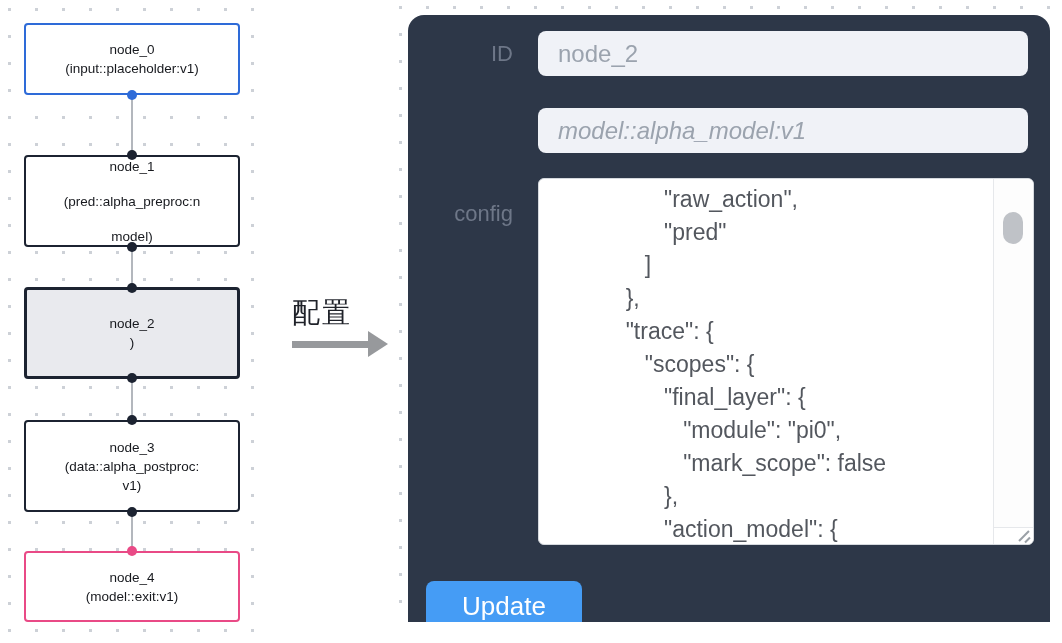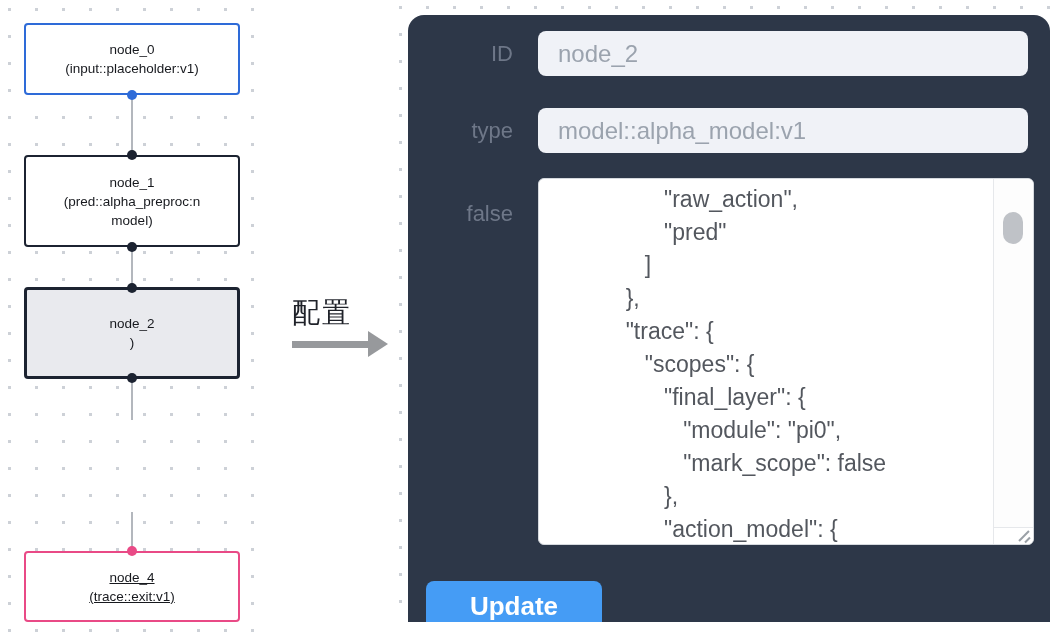--- a/index.html
+++ b/index.html
@@ -13,21 +13,21 @@
     background-image:radial-gradient(circle,#cdd1d7 1.5px,transparent 1.6px);
     background-size:27px 27px; background-position:-4px -4px;
   }
   .node {
     position:absolute; left:24px; width:216px;
     background:#ffffff; border:2px solid #1c2331; border-radius:4px;
     display:flex; flex-direction:column; align-items:center; justify-content:center;
     font-size:13.5px; line-height:19px; color:#17191e; text-align:left;
   }
   .n0 { top:23px;  height:72px; }
-  .n1 { top:155px; height:92px; }
+  .n1 { top:155px; height:92px;gap:16px; }
   .n2 { top:287px; height:92px; border-width:3px; }
   .n3 { top:420px; height:92px; }
   .n4 { top:551px; height:71px; }
   .handle { position:absolute; left:50%; width:10px; height:10px; margin-left:-5px; border-radius:50%; background:#1c2331; }
   .ht { top:-7px; }
   .hb { bottom:-7px; }
   .edge { position:absolute; left:131px; width:2px; background:#b3b7bd; }
   .e0 { top:95px;  height:60px; }
   .e1 { top:247px; height:40px; }
   .e2 { top:379px; height:41px; }
@@ -52,39 +52,39 @@
   .flabel { position:absolute; left:0; width:105px; text-align:right; font-size:22px; color:#6e7788; }
   .lab-id     { top:16px;  line-height:45px;padding-left:16px; }
   .lab-type   { top:93px;  line-height:45px; }
   .lab-config { top:188px; line-height:22px; }
   .finput {
     position:absolute; left:130px; width:490px; height:45px;
     border:none; outline:none; border-radius:8px; background:#f0f2f7;
     color:#9ba3ae; font-size:24px; padding:0 20px; font-family:inherit;
   }
   .in-id   { top:16px; }
-  .in-type { top:93px; }
+  .in-type { top:93px;font-style:italic; }
   .config-editor {
     position:absolute; left:130px; top:163px; width:496px; height:367px;
     background:#ffffff; border:1px solid #d5d9de; border-radius:6px; overflow:hidden; cursor:text;
   }
   .config-text {
     position:absolute; left:10px; top:4px; white-space:pre;
     font-size:23px; line-height:33px; color:#53575e;
   }
   .vscroll { position:absolute; top:0; right:0; bottom:17px; width:40px; border-left:1px solid #e6e8eb; background:#fdfdfd; }
   .vthumb  { position:absolute; top:33px; left:9px; width:20px; height:32px; border-radius:10px; background:#bfc2c7; }
   .corner  { position:absolute; right:0; bottom:0; width:40px; height:17px; border-top:1px solid #e6e8eb; border-left:1px solid #e6e8eb; background:#ffffff; }
   .rz { position:absolute; background:#9aa0a6; height:2px; transform:rotate(-45deg); transform-origin:center; }
   .rz1 { width:14px; right:2px; bottom:7px; }
   .rz2 { width:7px;  right:2px; bottom:3px; }
   .update-btn {
-    position:absolute; left:18px; top:566px; width:176px; height:50px;
+    position:absolute; left:18px; top:566px; width:156px; height:50px;
     border:none; border-radius:8px; background:#459cf5; color:#ffffff;
-    font-size:26px; font-weight:700; font-family:inherit; cursor:pointer;
+    font-size:26px; font-weight:400; font-family:inherit; cursor:pointer;
   }
 </style>
 </head>
 <body>
 
 <div class="page">
 
   <div class="flow-canvas">
     <div class="edge e0" style="background: rgb(179, 183, 189);"></div>
     <div class="edge e1" style="background: rgb(179, 183, 189);"></div>
@@ -105,42 +105,48 @@
       <span class="handle hb" style="background: rgb(28, 35, 49);"></span>
     </div>
 
     <div class="node n2" style="border-color: rgb(28, 35, 49); background: rgb(233, 234, 238);">
       <div>node_2</div>
       <div>)</div>
       <span class="handle ht" style="background: rgb(28, 35, 49);"></span>
       <span class="handle hb" style="background: rgb(28, 35, 49);"></span>
     </div>
 
+    <div class="node n3" style="border-color: rgb(28, 35, 49);">
+      <div>node_3</div>
+      <div>(data::alpha_postproc:</div>
+      <div>v1)</div>
+      <span class="handle ht" style="background: rgb(28, 35, 49);"></span>
+      <span class="handle hb" style="background: rgb(28, 35, 49);"></span>
+    </div>
 
-    <div class="node n4" style="border-color: rgb(233, 74, 134); text-decoration: underline;">
+    <div class="node n4" style="border-color: rgb(233, 74, 134);">
       <div>node_4</div>
-      <div>(trace::exit:v1)</div>
+      <div>(model::exit:v1)</div>
       <span class="handle ht" style="background: rgb(233, 74, 134);"></span>
     </div>
   </div>
 
   <div class="annotation-label">配置</div>
   <div class="arrow-shaft" style="background: rgb(151, 153, 156);"></div>
   <div class="arrow-head" style="border-left-color: rgb(151, 153, 156);"></div>
 
   <div class="right-area">
     <div class="panel" style="background: rgb(45, 55, 72);">
 
       <div class="flabel lab-id">ID</div>
       <input class="finput in-id" type="text" value="node_2" style="">
 
-      <div class="flabel lab-type">type</div>
       <input class="finput in-type" type="text" value="model::alpha_model:v1" style="">
 
-      <div class="flabel lab-config">false</div>
+      <div class="flabel lab-config">config</div>
       <div class="config-editor">
         <div class="config-text">                  "raw_action",
                   "pred"
                ]
             },
             "trace": {
                "scopes": {
                   "final_layer": {
                      "module": "pi0",
                      "mark_scope": false

